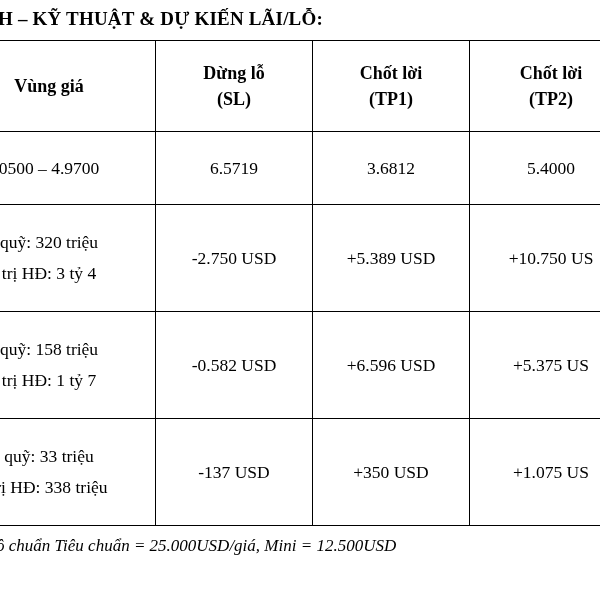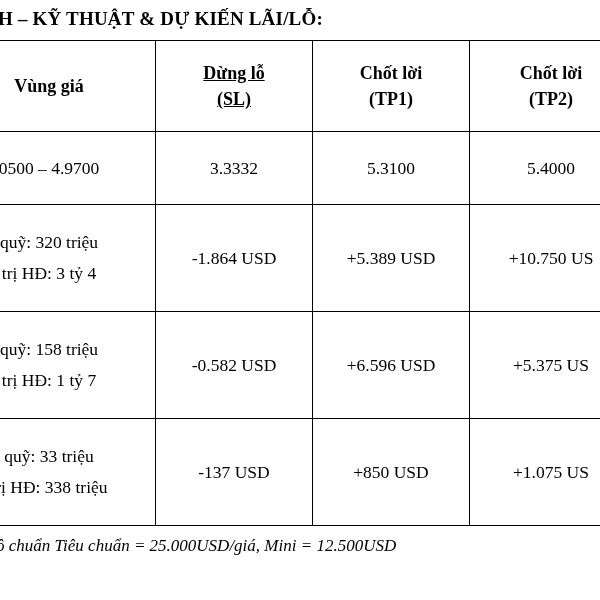--- a/index.html
+++ b/index.html
@@ -41,21 +41,21 @@
     font-size: 17.5px;
     padding: 6px 4px;
   }
   table.plan th {
     font-weight: bold;
     font-size: 18px;
     line-height: 1.45;
     height: 78px;
   }
   .col-a { width: 204px; }
-  .col-b { width: 148px; text-decoration: underline; }
+  .col-b { width: 148px; }
   .col-c { width: 148px; }
   .col-d { width: 154px; }
 
   td.label-cell {
     text-align: left;
     padding-left: 10px;
     line-height: 1.75;
     font-size: 17.5px;
   }
   tr.prices td { height: 60px; }
@@ -94,49 +94,49 @@
           <span class="lbl-line">Chốt lời</span>
           <span class="lbl-line">(TP2)</span>
         </th>
       </tr>
     </thead>
     <tbody>
       <tr class="prices">
         <td class="label-cell">
           <span class="lbl-line">0500 – 4.9700</span>
         </td>
-        <td>3.3332</td>
-        <td>5.3100</td>
+        <td>6.5719</td>
+        <td>3.6812</td>
         <td>5.4000</td>
       </tr>
       <tr class="tall">
         <td class="label-cell">
           <span class="lbl-line">quỹ: 320 triệu</span>
           <span class="lbl-line">trị HĐ: 3 tỷ 4</span>
         </td>
-        <td>-1.864 USD</td>
+        <td>-2.750 USD</td>
         <td>+5.389 USD</td>
         <td>+10.750 US</td>
       </tr>
       <tr class="tall">
         <td class="label-cell">
           <span class="lbl-line">quỹ: 158 triệu</span>
           <span class="lbl-line">trị HĐ: 1 tỷ 7</span>
         </td>
         <td>-0.582 USD</td>
         <td>+6.596 USD</td>
         <td>+5.375 US</td>
       </tr>
       <tr class="tall">
         <td class="label-cell">
           <span class="lbl-line">quỹ: 33 triệu</span>
           <span class="lbl-line">trị HĐ: 338 triệu</span>
         </td>
         <td>-137 USD</td>
-        <td>+850 USD</td>
+        <td>+350 USD</td>
         <td>+1.075 US</td>
       </tr>
     </tbody>
   </table>
 
   <div class="footnote">ô chuẩn Tiêu chuẩn = 25.000USD/giá, Mini = 12.500USD</div>
 
 </div>
 
 </body></html>

